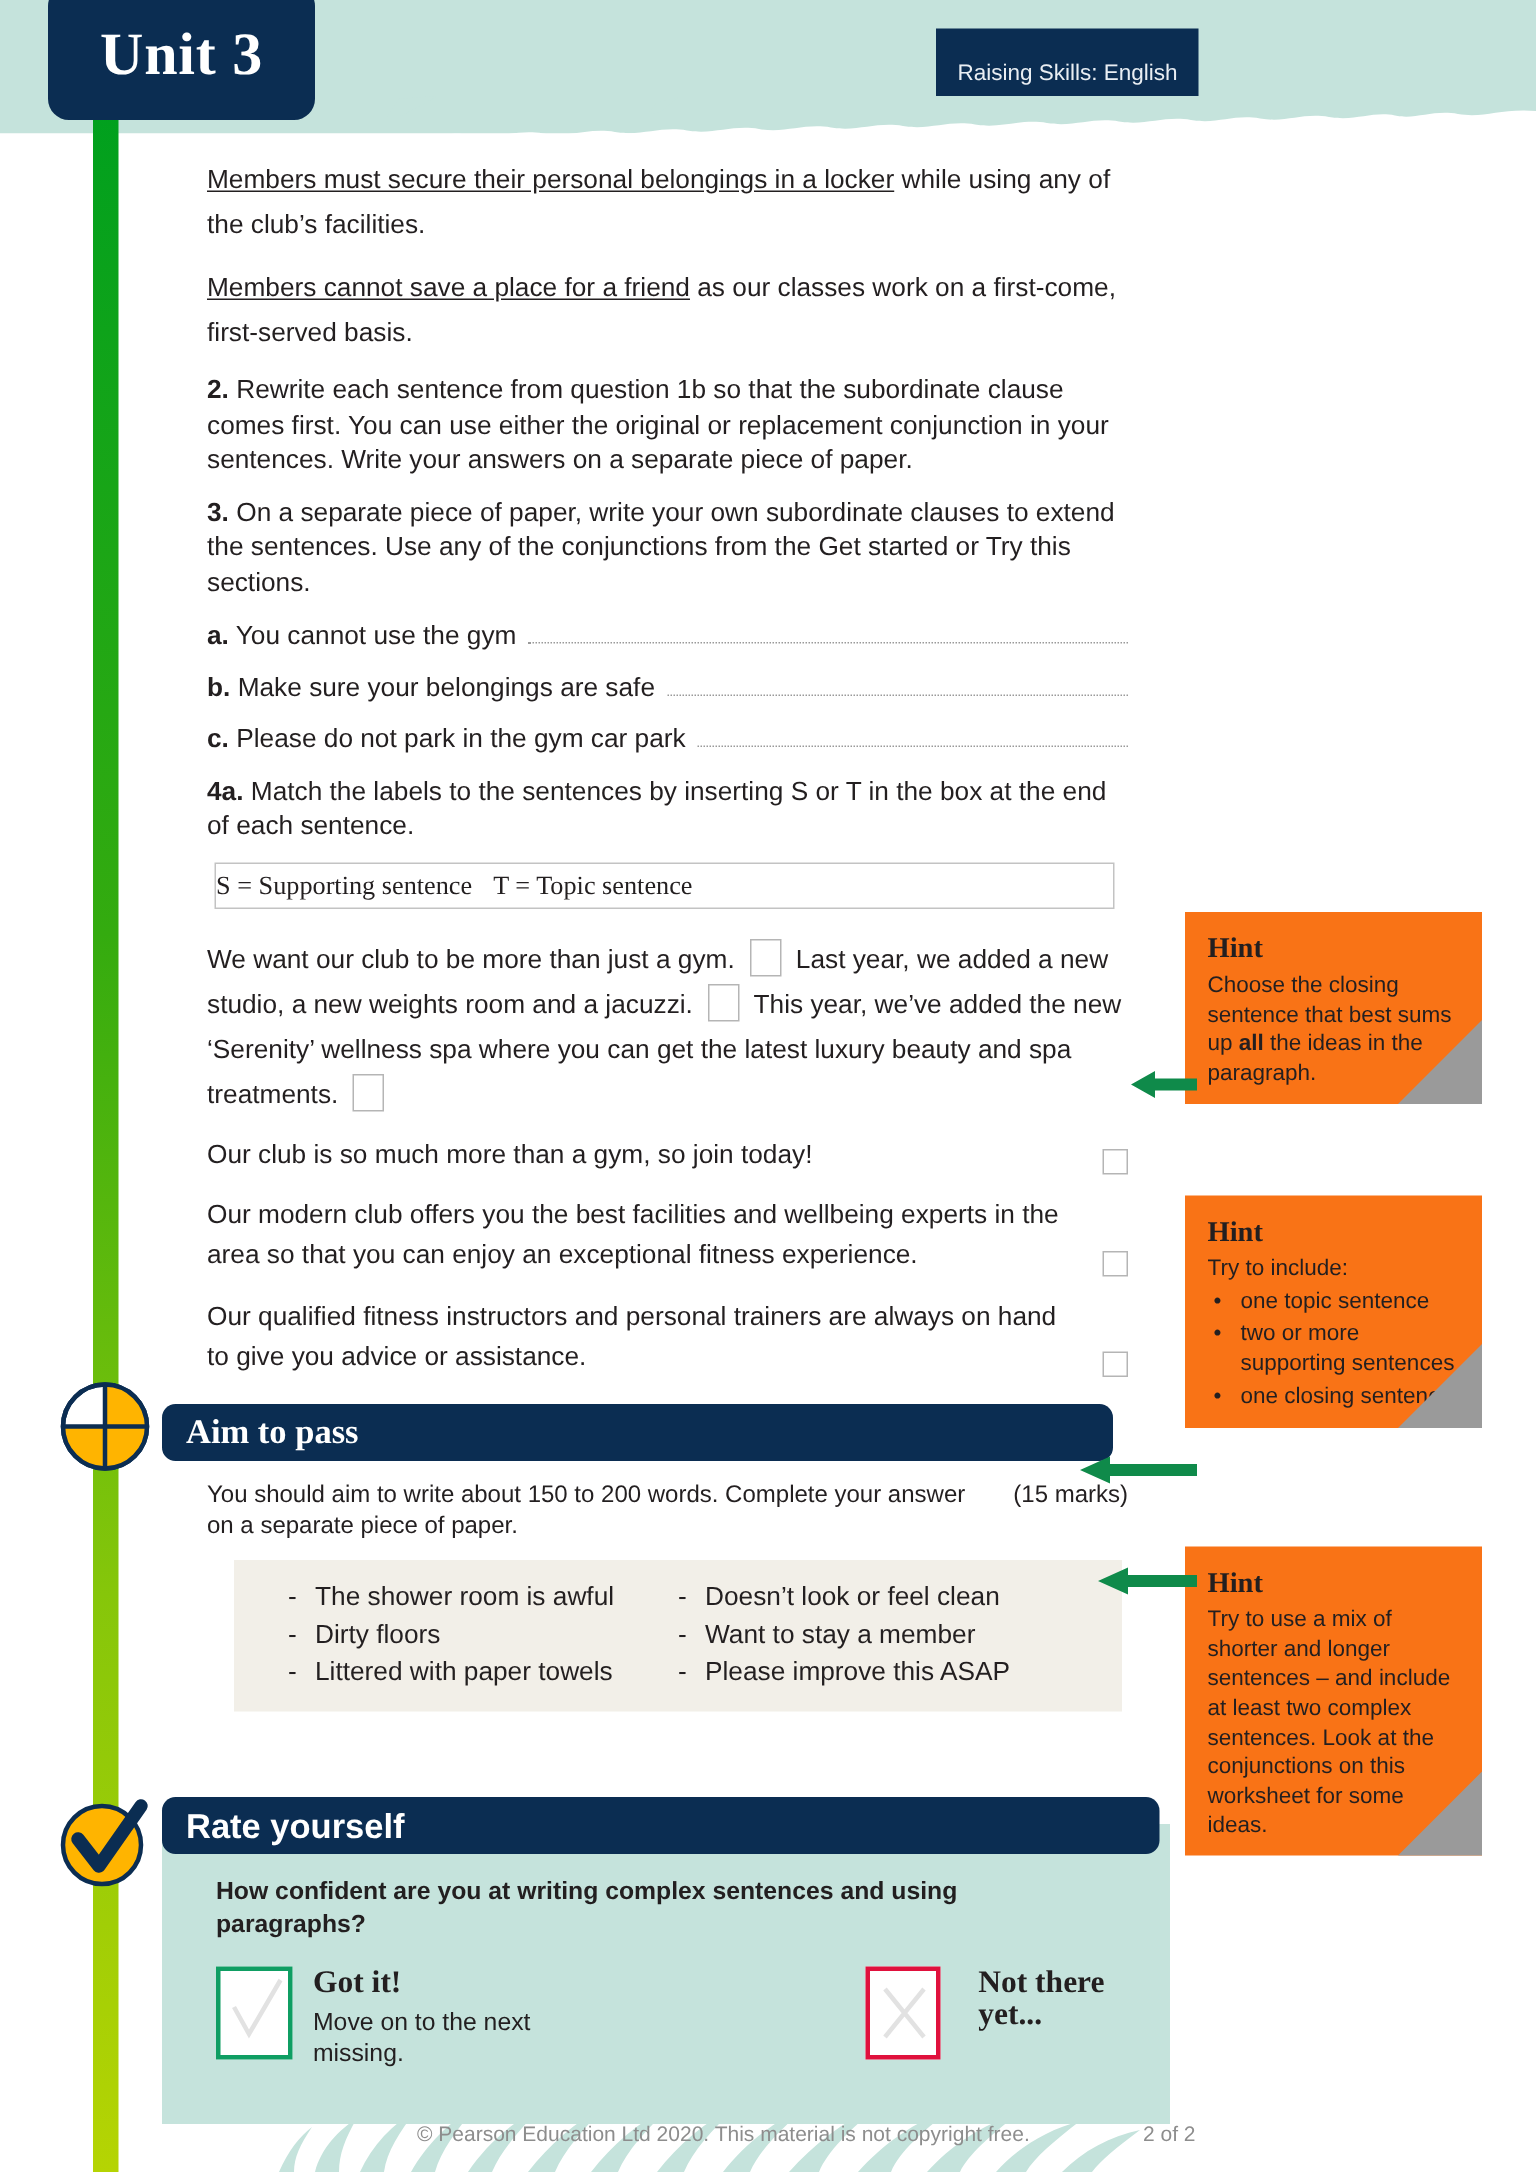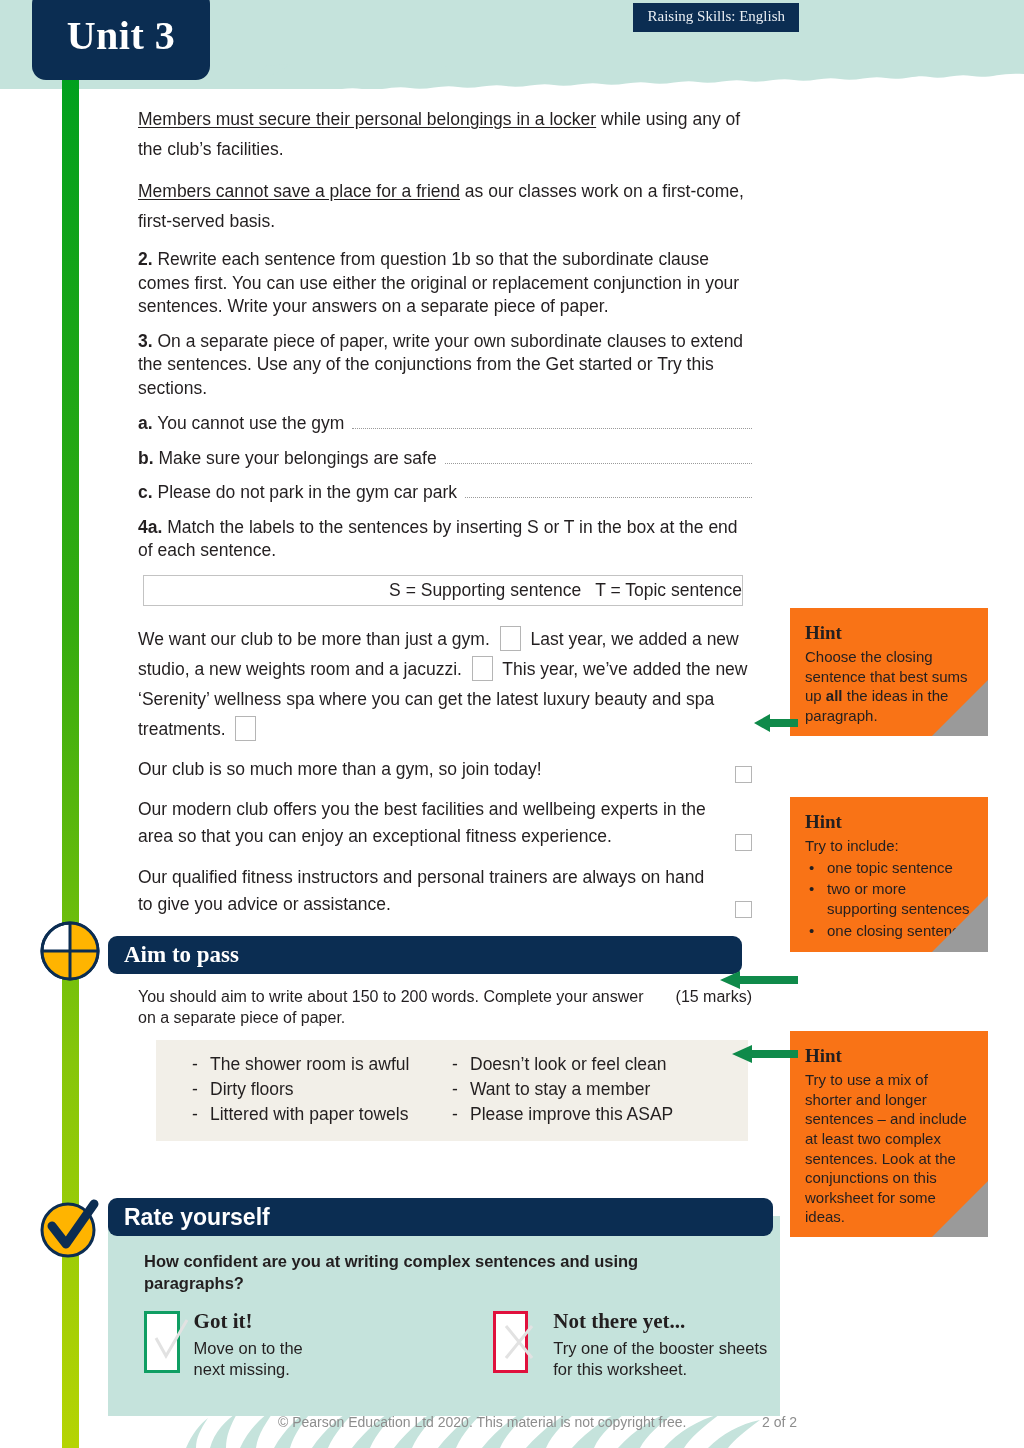--- a/index.html
+++ b/index.html
@@ -26,24 +26,24 @@
     position: absolute; left: 32px; top: -10px; width: 178px; height: 90px;
     background: #0b2d52; border-radius: 14px;
     display: flex; align-items: center; justify-content: center;
     z-index: 5;
   }
   .unit-badge span {
     color: #ffffff; font-size: 40px; font-weight: 700;
     font-family: "Liberation Serif", serif; letter-spacing: 0.5px;
   }
   .skills-badge {
-    position: absolute; right: 40px; top: 3px;
+    position: absolute; right: 40px; top: 19px;
     background: #0b2d52; color: #e9eef3;
-    padding: 5px 14px 7px 14px; font-size: 15px;
-    z-index: 5; white-space: nowrap; font-family: Liberation Serif, serif;
+    padding: 21px 14px 7px 14px; font-size: 15px;
+    z-index: 5; white-space: nowrap;
   }
 
   
   .spine {
     position: absolute; left: 62px; top: 72px; width: 17px; height: 1376px;
     background: linear-gradient(to bottom, #00a01e 0%, #34ab0f 40%, #86c60a 72%, #b5d403 100%);
     z-index: 1;
   }
   .spine-badge {
     position: absolute; left: 38px; width: 64px; height: 64px; z-index: 3;
@@ -68,22 +68,23 @@
   
   .qline { font-size: 17.5px; line-height: 1.3; margin-bottom: 12px;
            display: flex; align-items: baseline; }
   .qline .lbl { white-space: nowrap; }
   .qline .dots { flex: 1; border-bottom: 1.5px dotted #9a9a9a;
                  margin-left: 8px; height: 15px; }
 
   
   .keybox {
     border: 1px solid #c3c3c3; height: 31px; line-height: 29px;
-    text-align: right; font-size: 17.5px; margin: 4px 0 18px 5px;
+    text-align: left; font-size: 17.5px; margin: 4px 0 18px 5px;
     width: 600px;
+    font-family: Liberation Serif, serif;
   }
   .keybox .gap { display: inline-block; width: 14px; }
 
   
   .sqbox {
     display: inline-block; width: 21px; height: 25px;
     border: 1.3px solid #b5b5b5; background: #fff;
     vertical-align: -6px; margin: 0 5px;
   }
   .sqbox-right {
@@ -343,21 +344,20 @@
         </div>
 
         <div class="rate-opt second">
           <div class="tickbox red">
             <svg width="46" height="56" viewBox="0 0 46 56">
               <path d="M10 12 L36 44 M36 12 L10 44" fill="none" stroke="#e2e2e2" stroke-width="3"></path>
             </svg>
           </div>
           <div>
             <div class="opt-title">Not there yet...</div>
-            <div class="opt-sub">Try one of the booster sheets for this worksheet.</div>
           </div>
         </div>
 
       </div>
     </div>
   </div>
 
   <div class="hint" id="hint-1">
     <h4>Hint</h4>
     <p><span>Choose the closing sentence that best sums up </span><b>all</b><span> the ideas in the paragraph.</span></p>

